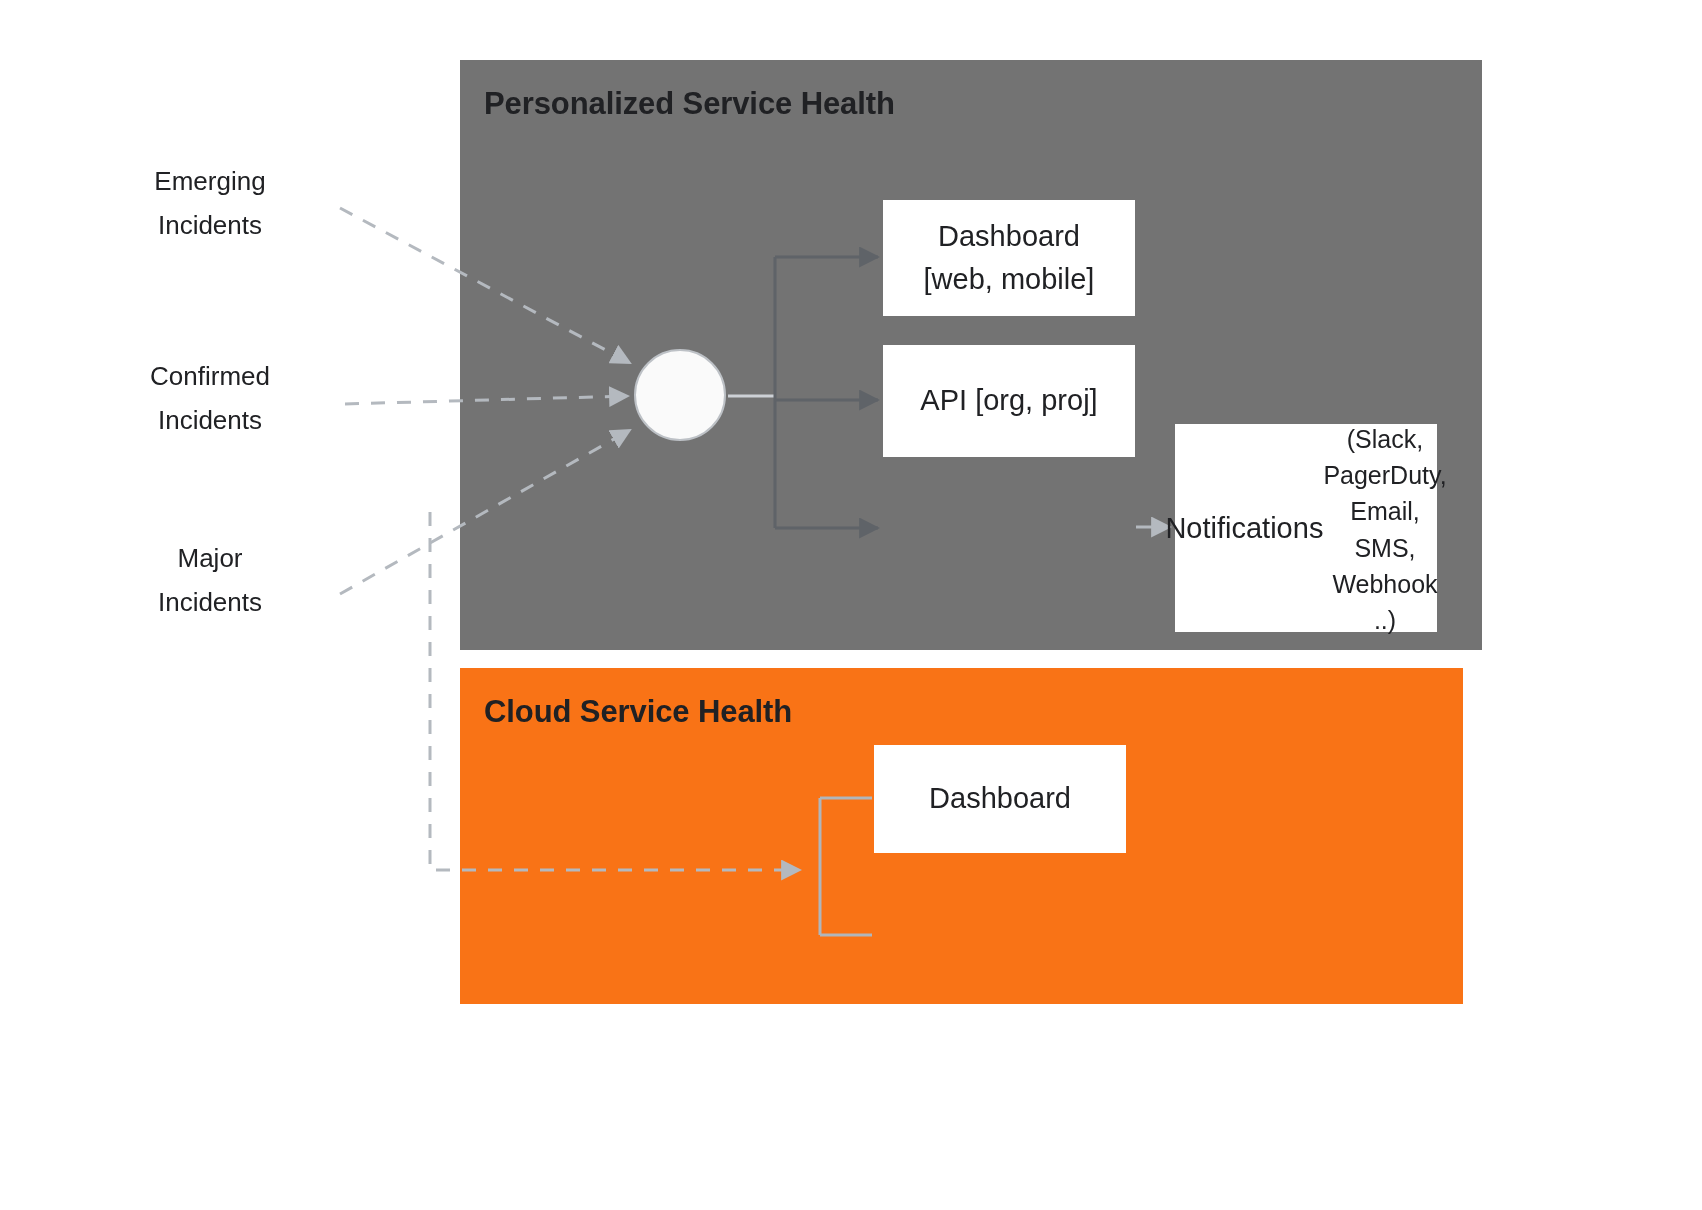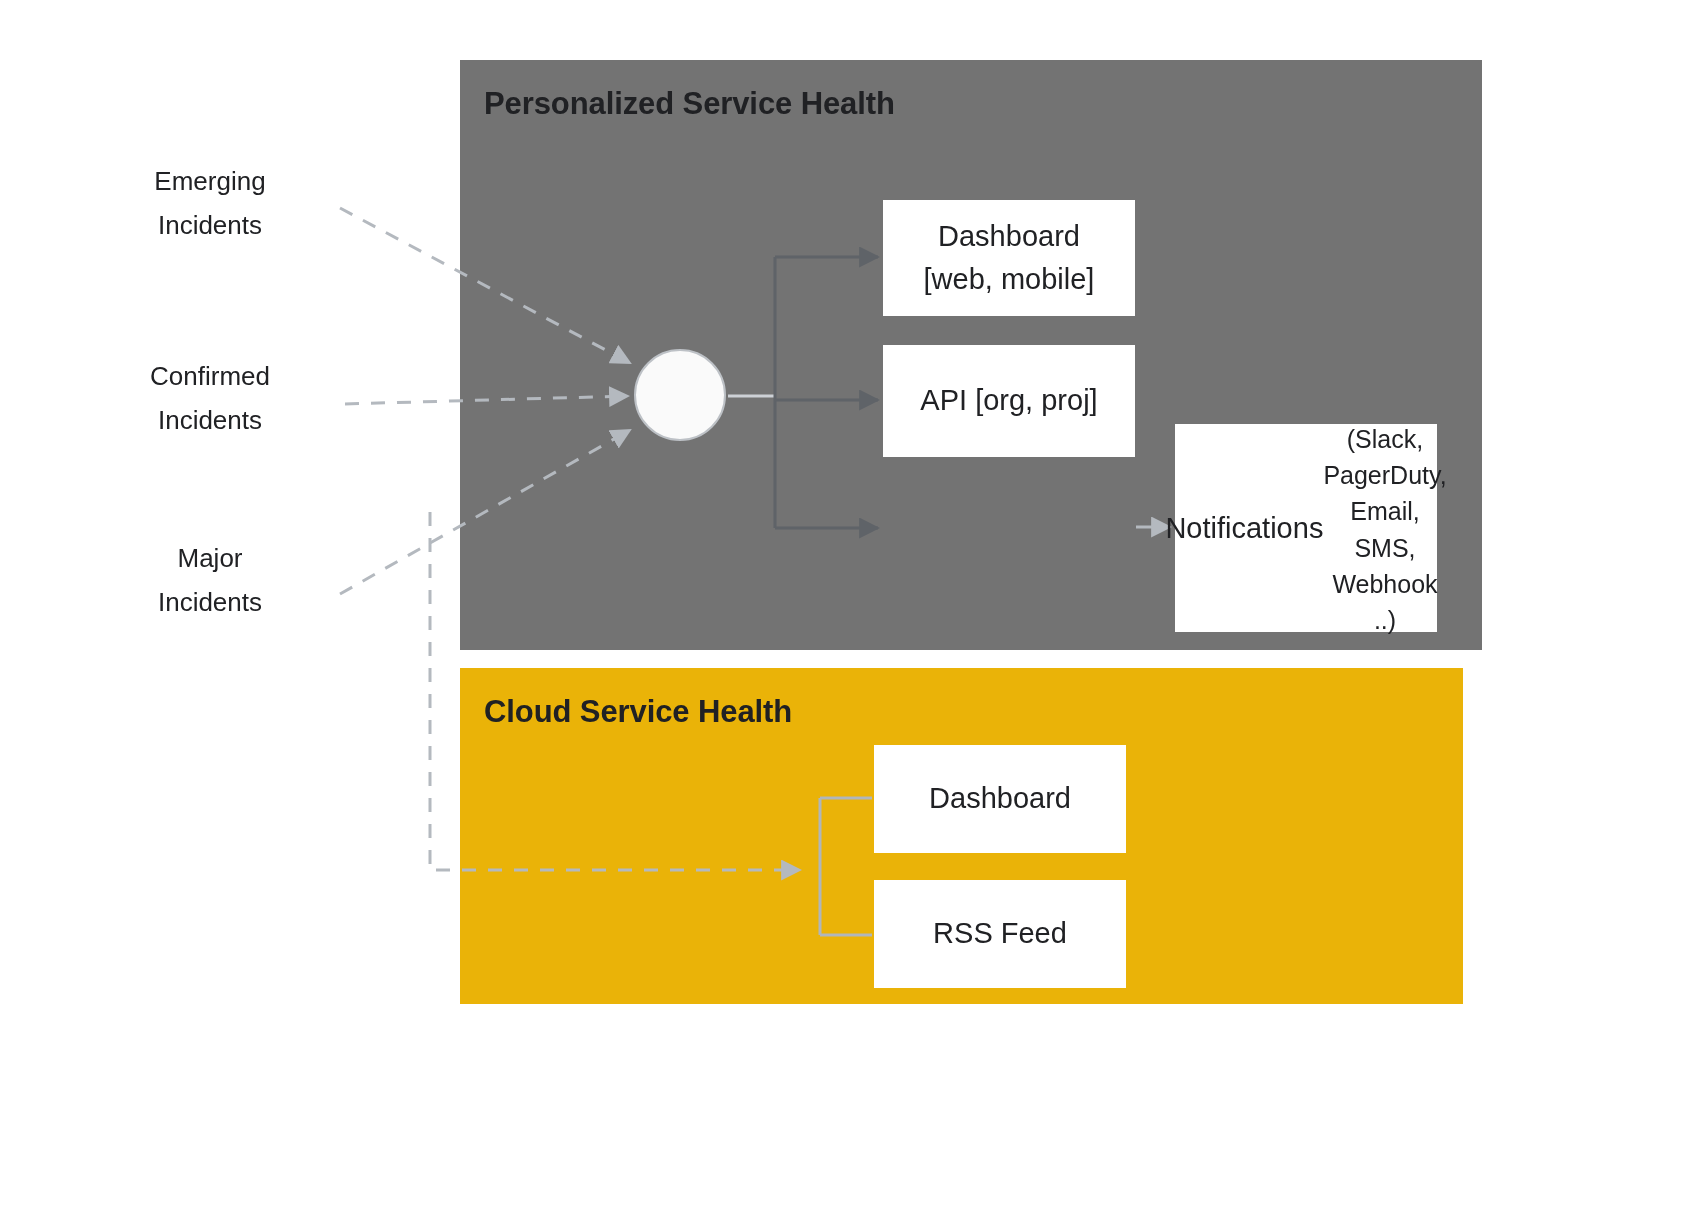--- a/index.html
+++ b/index.html
@@ -28,21 +28,21 @@
     top: 60px;
     width: 1022px;
     height: 590px;
     background: #737373;
   }
   #panel-csh {
     left: 460px;
     top: 668px;
     width: 1003px;
     height: 336px;
-    background: #eab308;
+    background: #f97316;
   }
   .panel-title {
     position: absolute;
     left: 24px;
     top: 26px;
     font-size: 31px;
     font-weight: 700;
     color: #202124;
     letter-spacing: -0.1px;
     white-space: nowrap;
@@ -182,15 +182,14 @@
 
   <div class="node-box" id="box-notifications">
     <div class="notif-title">Notifications</div>
     <div class="notif-sub">(Slack, PagerDuty,
 Email, SMS,
 Webhook ..)</div>
   </div>
 
   <div class="node-box" id="box-csh-dashboard">Dashboard</div>
 
-  <div class="node-box" id="box-rss">RSS Feed</div>
 
 </div>
 
 </body></html>

